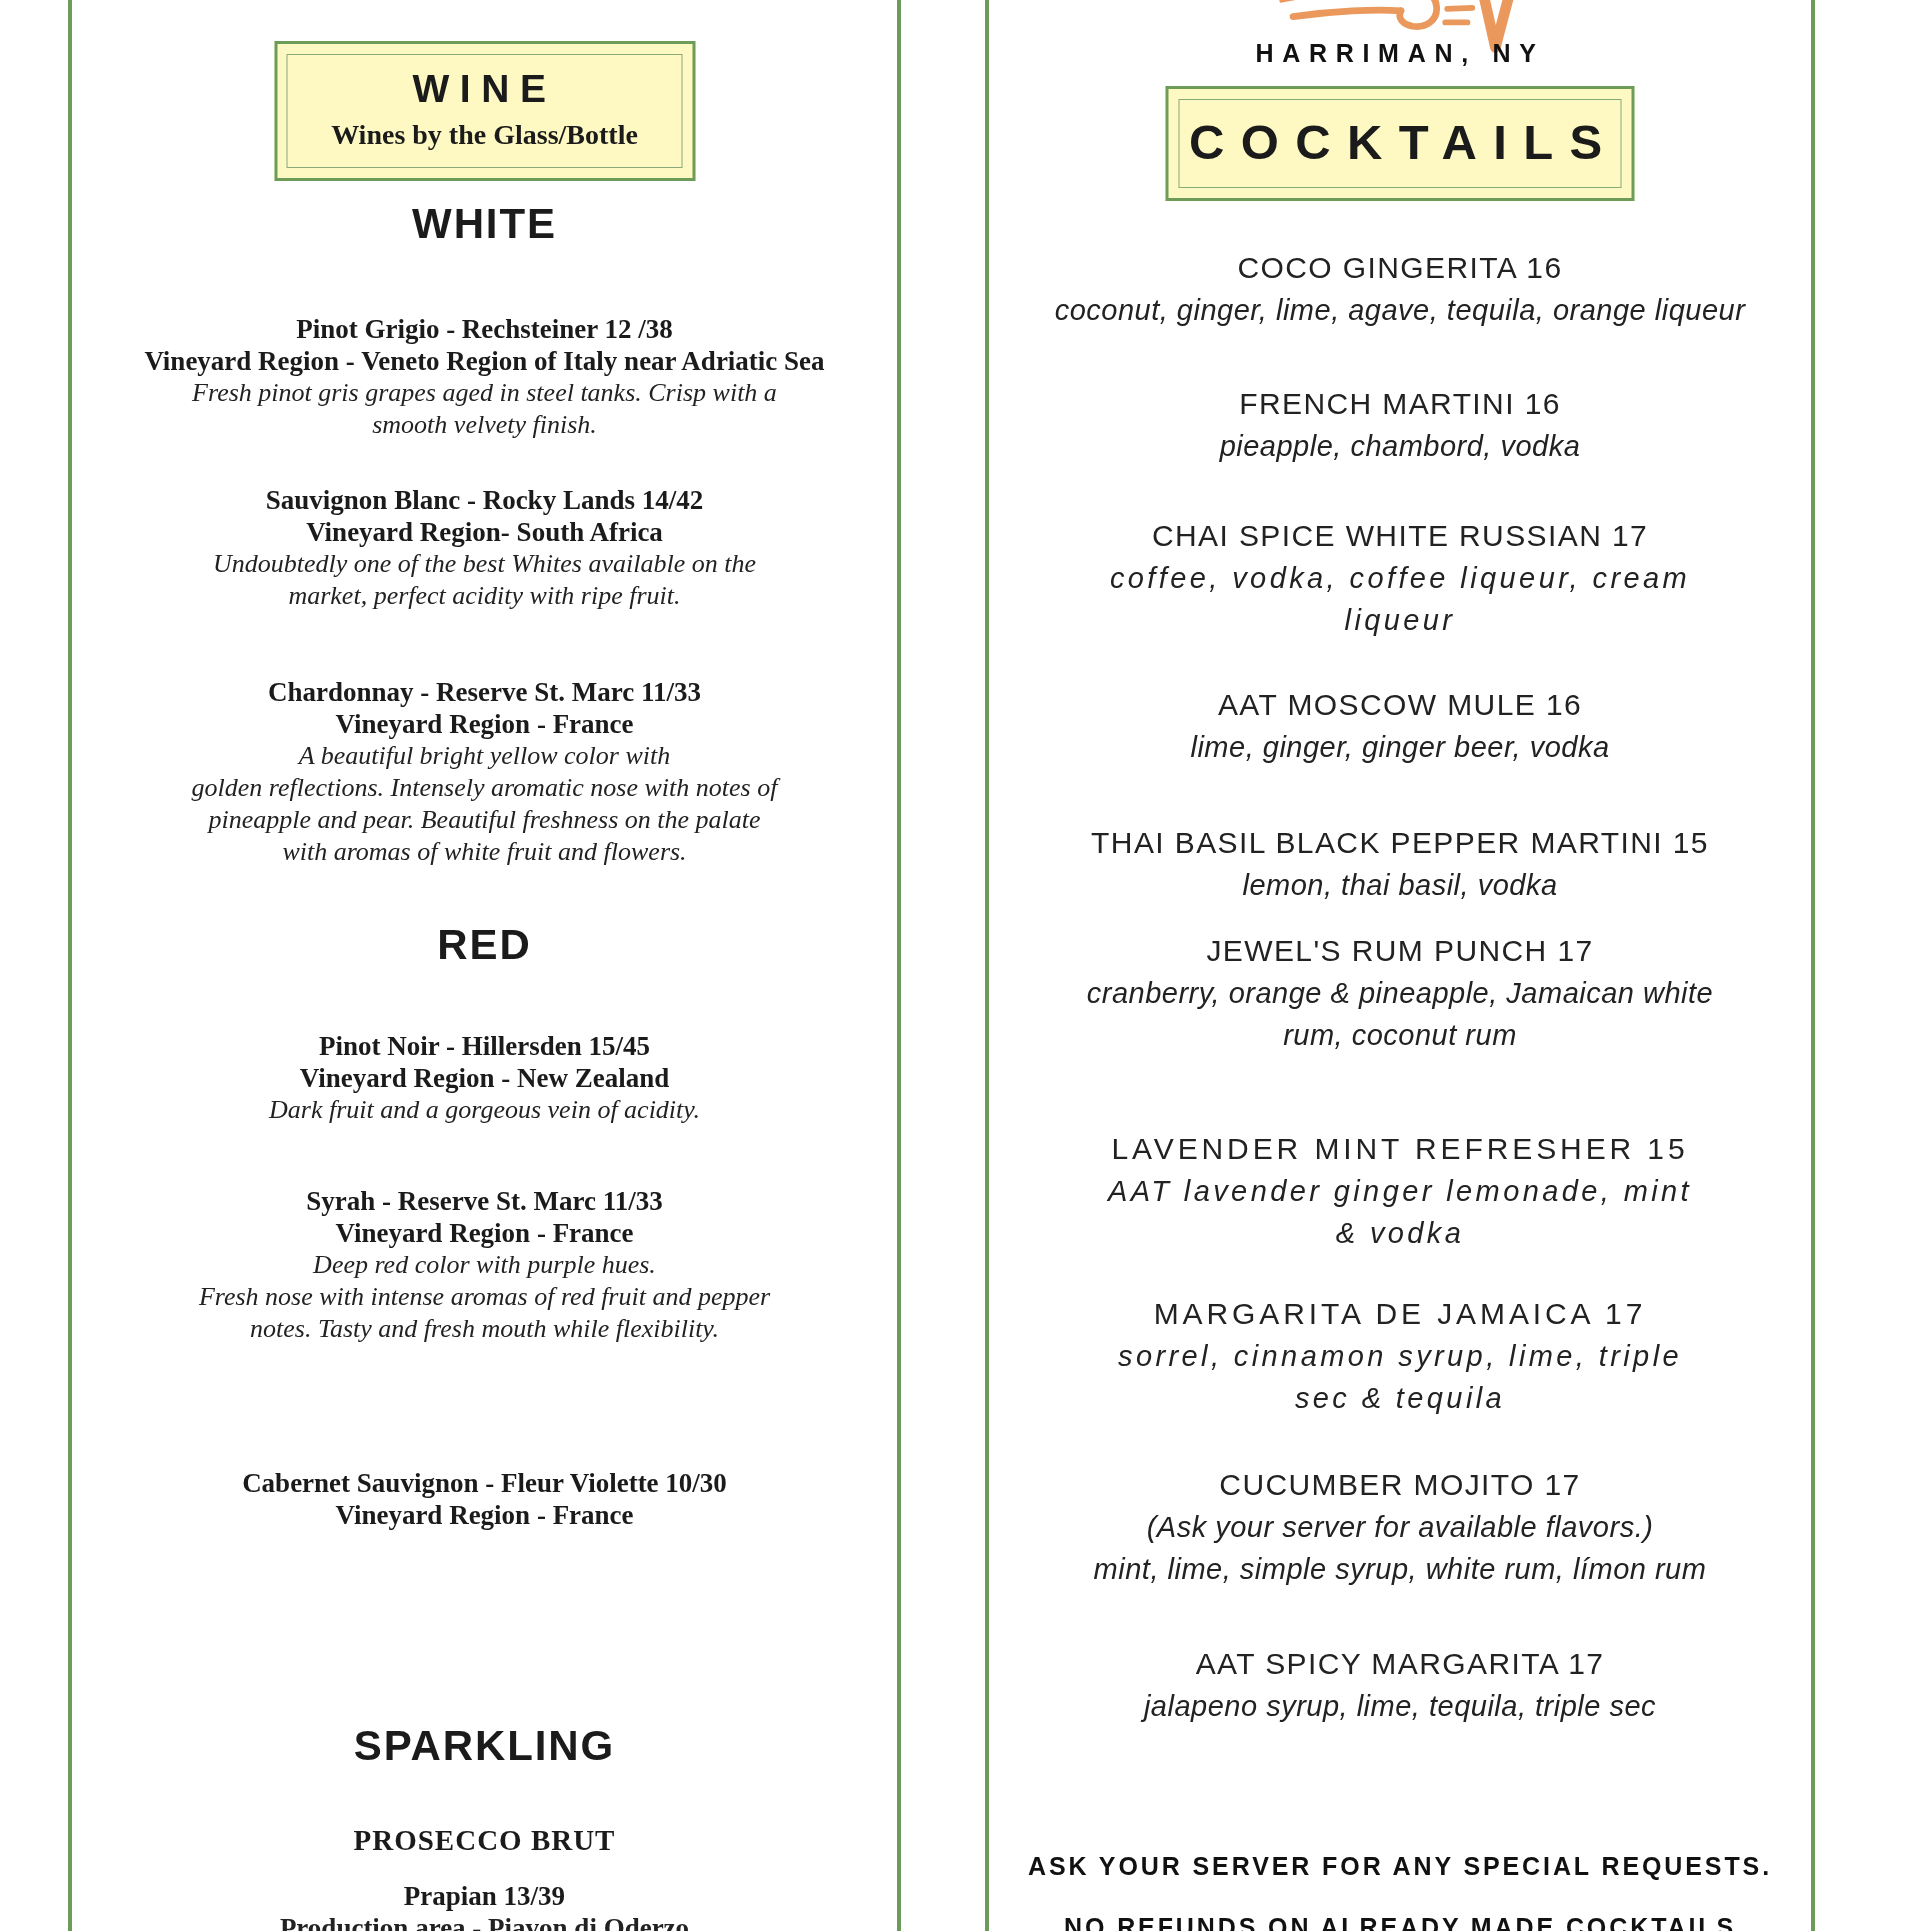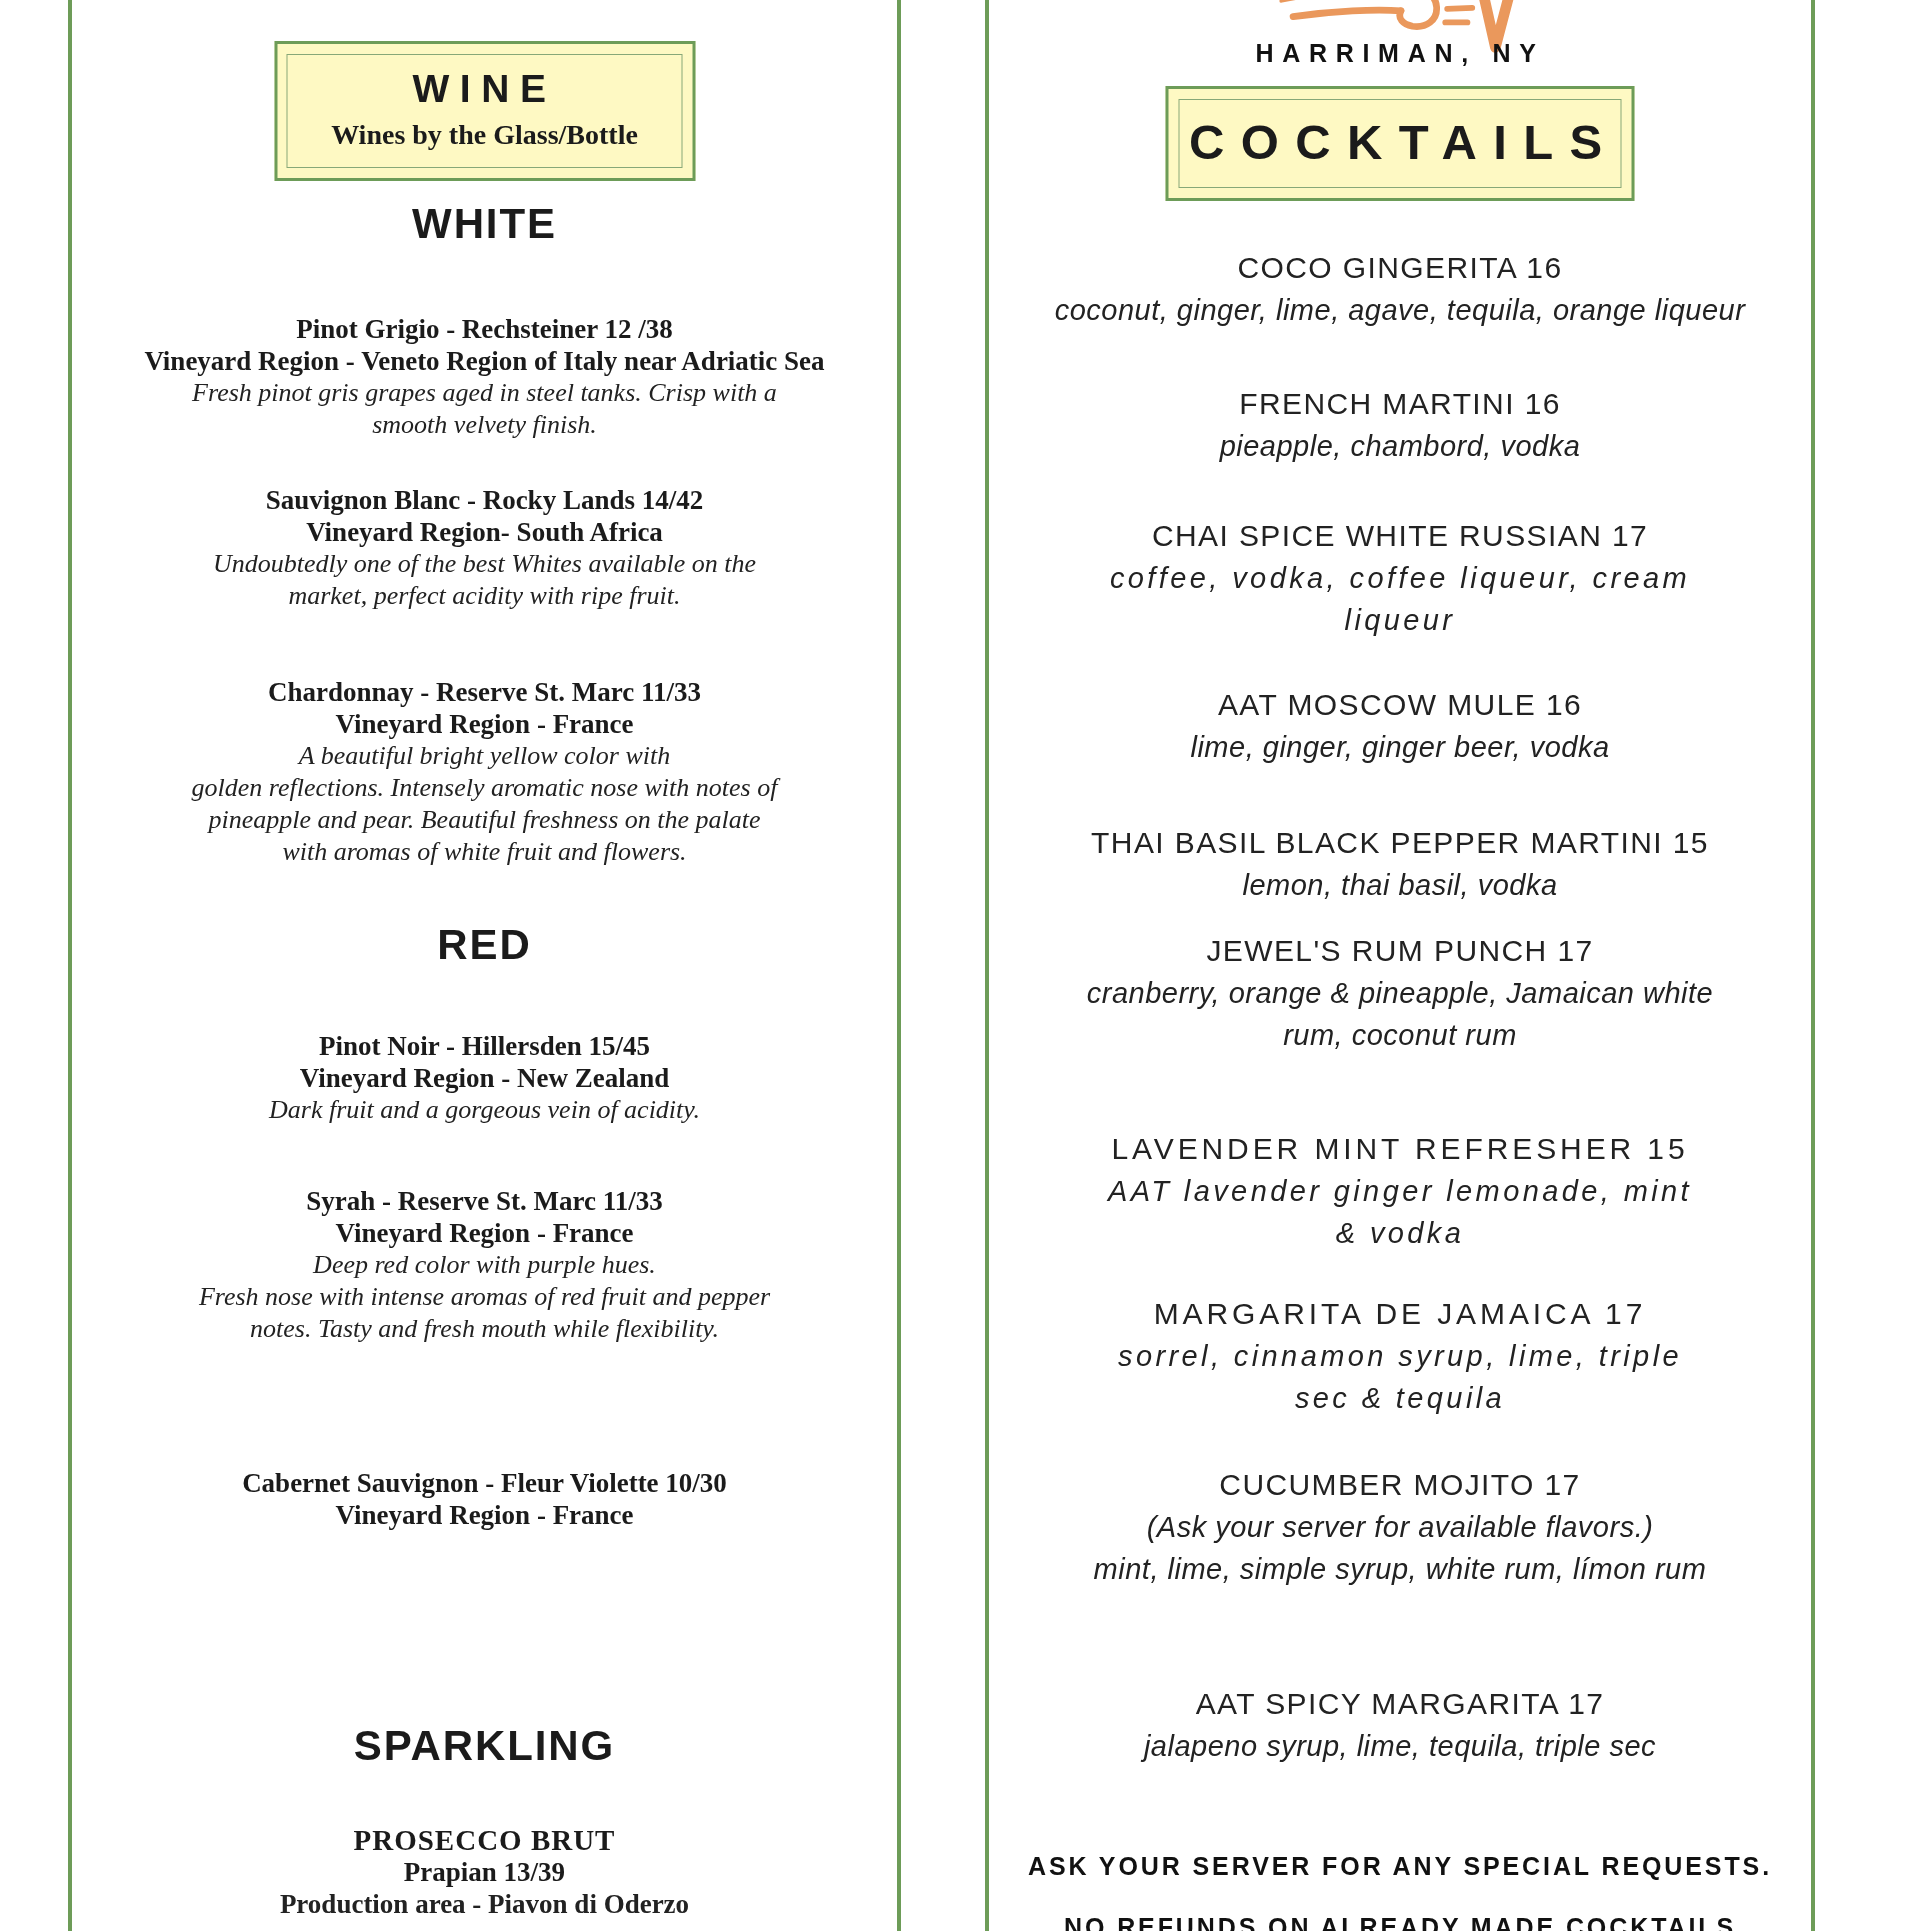--- a/index.html
+++ b/index.html
@@ -24,34 +24,34 @@
   .sec-heading{position:absolute;left:0;width:100%;text-align:center;
         font-family:"Liberation Sans","DejaVu Sans",sans-serif;font-weight:bold;font-size:42px;letter-spacing:1.9px;}
   .h-white{top:235px;} .h-red{top:956px;} .h-sparkling{top:1757px;}
 
   .wine-entry{position:absolute;left:0;width:100%;text-align:center;line-height:32px;font-size:27px;}
   .w-name,.w-region{font-weight:bold;}
   .w-desc{font-style:italic;font-size:26px;white-space:pre-line;color:#222;}
   .e1{top:334px;margin-top:14px;} .e2{top:519px;} .e3{top:711px;}
   .e4{top:1065px;} .e5{top:1220px;} .e6{top:1502px;}
   .e7{top:1859px;}
-  .e7 .w-name{font-size:29px;letter-spacing:1px;}
+  .e7 .w-name{font-size:29px;letter-spacing:1px;margin-bottom:24px;}
   .e7 .w-desc{font-style:normal;font-weight:bold;font-size:27px;}
   .location{position:absolute;top:74px;left:0;width:100%;text-align:center;
         font-family:"Liberation Sans","DejaVu Sans",sans-serif;font-weight:bold;font-size:25px;letter-spacing:8.7px;color:#111;}
   .logo{position:absolute;top:15.4px;left:50%;transform:translateX(-50%);}
 
   .cocktail{position:absolute;left:0;width:100%;text-align:center;line-height:42px;
         font-family:"Liberation Sans","DejaVu Sans",sans-serif;color:#222;}
   .c-name{font-size:30px;letter-spacing:1.4px;}
   .c-ing{font-size:29px;font-style:italic;white-space:pre-line;letter-spacing:0.5px;}
   .wide .c-name{letter-spacing:3.9px;}
   .wide-ing .c-ing{letter-spacing:3.4px;}
   .c1{top:282px;} .c2{top:418px;} .c3{top:550px;} .c4{top:719px;} .c5{top:857px;}
-  .c6{top:941px;margin-top:24px;} .c7{top:1163px;} .c8{top:1328px;} .c9{top:1499px;} .c10{top:1678px;margin-top:40px;}
+  .c6{top:941px;margin-top:24px;} .c7{top:1163px;} .c8{top:1328px;} .c9{top:1499px;} .c10{top:1678px;}
 
   .footer-line{position:absolute;left:0;width:100%;text-align:center;
         font-family:"Liberation Sans","DejaVu Sans",sans-serif;font-weight:bold;font-size:25px;letter-spacing:2.9px;color:#111;}
   .f1{top:1887px;} .f2{top:1948px;}
 </style>
 </head>
 <body>
 
 <div class="page">
 

